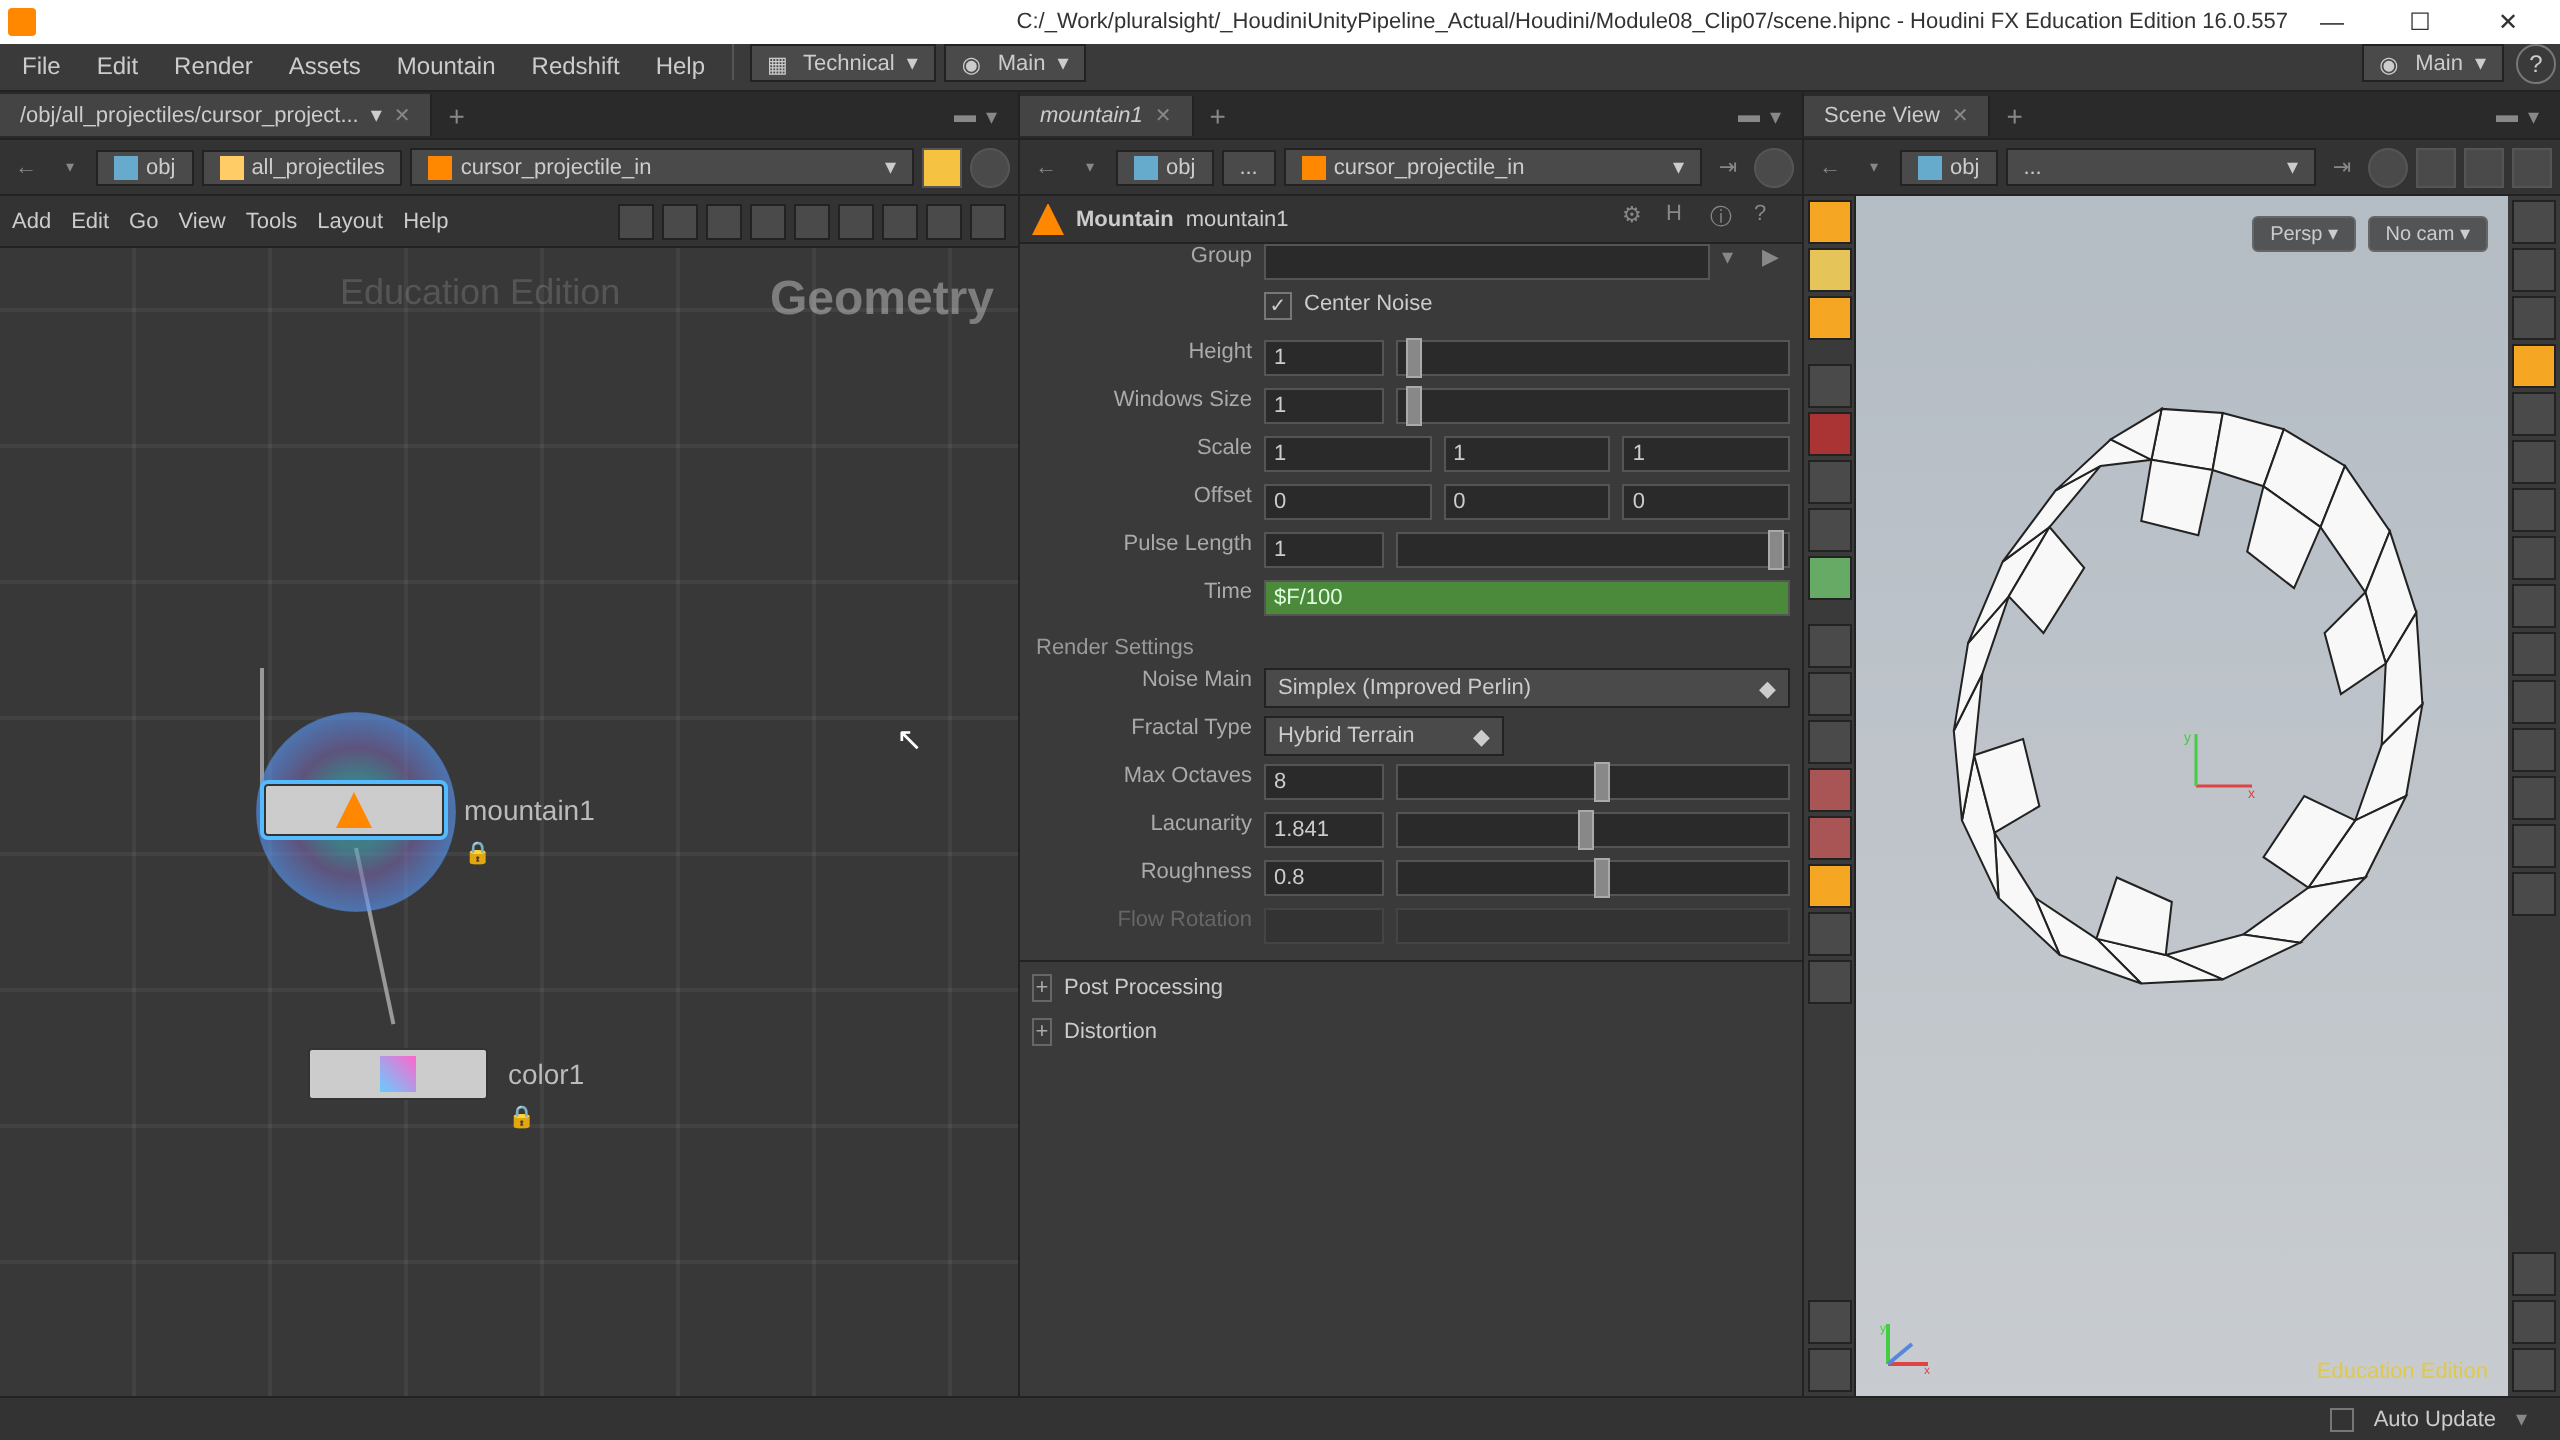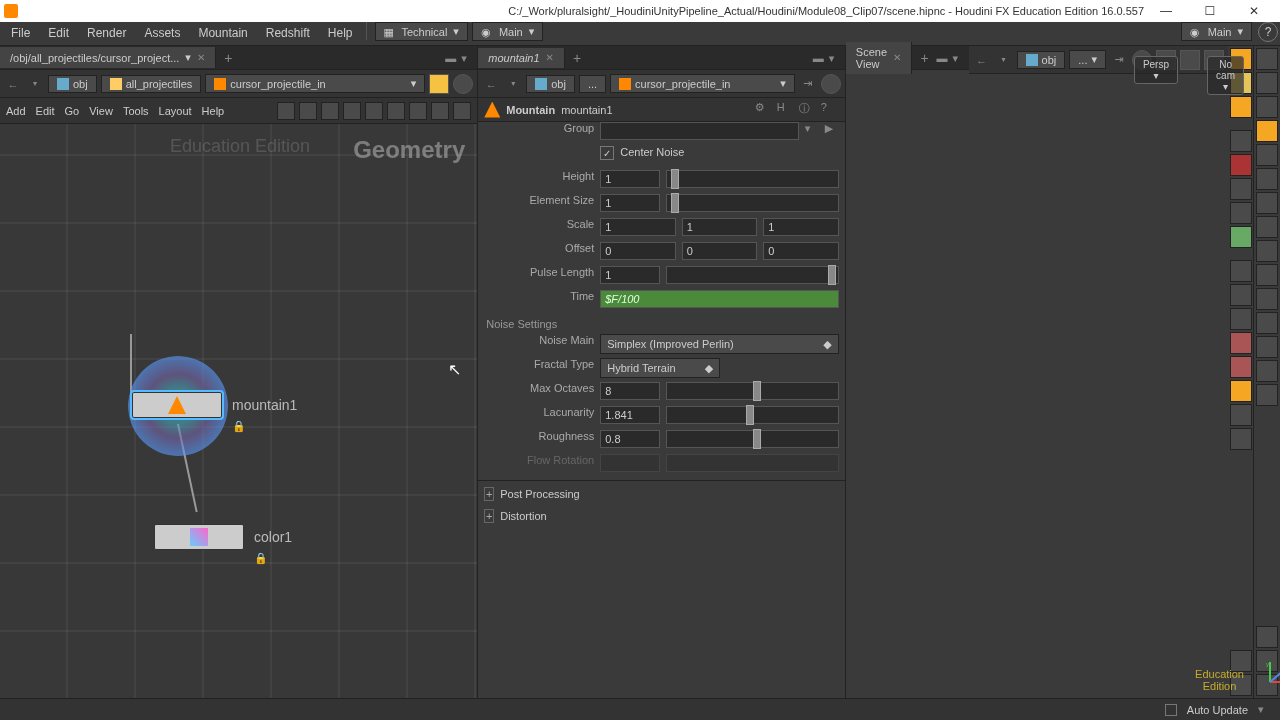--- a/index.html
+++ b/index.html
@@ -63,21 +63,21 @@
 .param-panel { width:392px; background:#3a3a3a; }
 .param-header { height:24px; display:flex; align-items:center; gap:6px; padding:0 6px; background:#333; border-bottom:1px solid #222; }
 .param-header .node-type { color:#ccc; font-weight:bold; }
 .param-header .node-name { color:#ccc; }
 .param-header .opts { margin-left:auto; display:flex; gap:4px; }
 .param-header .opts .ic { width:18px; height:18px; color:#888; }
 .param-body { flex:1; overflow-y:auto; }
 .param-row { display:flex; align-items:flex-start; height:24px; padding:0 6px; gap:6px; }
 .param-row .lbl { width:110px; text-align:right; color:#aaa; font-size:11px; }
 .param-row .fld { flex:1; height:18px; background:#2a2a2a; border:1px solid #555; padding:0 4px; color:#ccc; display:flex; align-items:center; font-size:11px; }
-.param-row .fld.green { background:#4a8a3a; color:#dfffdf;font-style:italic; }
+.param-row .fld.green { background:#4a8a3a; color:#dfffdf; }
 .param-row .fld.part { flex:0 0 60px; }
 .param-row .slider { flex:1; height:18px; position:relative; background:#2a2a2a; border:1px solid #555; }
 .param-row .slider .thumb { position:absolute; top:-2px; width:8px; height:20px; background:#888; border:1px solid #aaa; }
 .param-row .dd { flex:1; height:20px; background:#4a4a4a; border:1px solid #222; padding:0 6px; display:flex; align-items:center; justify-content:space-between; font-size:11px; }
 .param-row .chk { width:14px; height:14px; border:1px solid #777; display:flex; align-items:center; justify-content:center; font-size:10px; color:#ccc; }
 .param-row.x3 .fld { flex:1; }
 .param-section { padding:4px 8px; color:#999; font-size:11px; }
 .param-fold { display:flex; align-items:center; gap:6px; padding:4px 6px; font-size:11px; }
 .param-fold .arrow { width:10px; color:#aaa; border:1px solid #666; text-align:center; }
 .divider { height:1px; background:#222; margin:2px 0; }
@@ -285,21 +285,21 @@
         <span>Center Noise</span>
       </div>
       <div class="param-row">
         <div class="lbl">Height</div>
         <div class="fld part">1</div>
         <div class="slider">
             <div class="thumb" style="left:4px"></div>
           </div>
       </div>
       <div class="param-row">
-        <div class="lbl">Element Size</div>
+        <div class="lbl">Windows Size</div>
         <div class="fld part">1</div>
         <div class="slider">
             <div class="thumb" style="left:4px"></div>
           </div>
       </div>
       <div class="param-row x3">
         <div class="lbl">Scale</div>
         <div class="fld">1</div>
         <div class="fld">1</div>
         <div class="fld">1</div>
@@ -314,21 +314,21 @@
         <div class="lbl">Pulse Length</div>
         <div class="fld part">1</div>
         <div class="slider">
             <div class="thumb" style="left:calc(100% - 10px)"></div>
           </div>
       </div>
       <div class="param-row">
         <div class="lbl">Time</div>
         <div class="fld green">$F/100</div>
       </div>
-      <div class="param-section">Noise Settings</div>
+      <div class="param-section">Render Settings</div>
       <div class="param-row">
         <div class="lbl">Noise Main</div>
         <div class="dd">
             <span>Simplex (Improved Perlin)</span>
             <span>◆</span>
           </div>
       </div>
       <div class="param-row">
         <div class="lbl">Fractal Type</div>
         <div class="dd" style="flex:0 0 120px">
@@ -368,21 +368,21 @@
           <span>Post Processing</span>
         </div>
       <div class="param-fold">
           <span class="arrow">+</span>
           <span>Distortion</span>
         </div>
     </div>
   </div>
 
   <div class="panel scene-panel" style="flex:1;border-right:none">
-    <div style="display:flex;flex:1">
+    <div style="display:flex;flex-direction:column;flex:1">
     <div class="panel-tabs">
       <div class="tab active">
             <span>Scene View</span>
             <span class="close-x">✕</span>
           </div>
       <div class="newtab">+</div>
       <div class="right-icons">
             <span class="chev">▬</span>
             <span class="chev">▾</span>
           </div>

